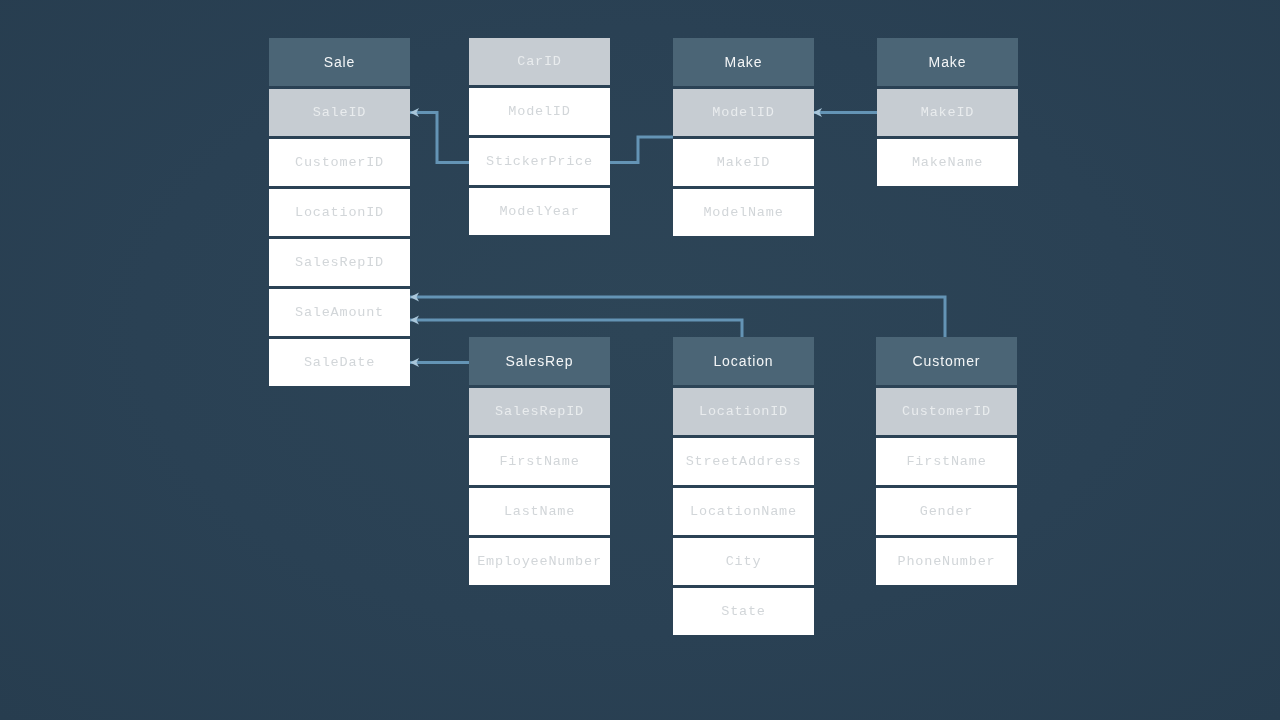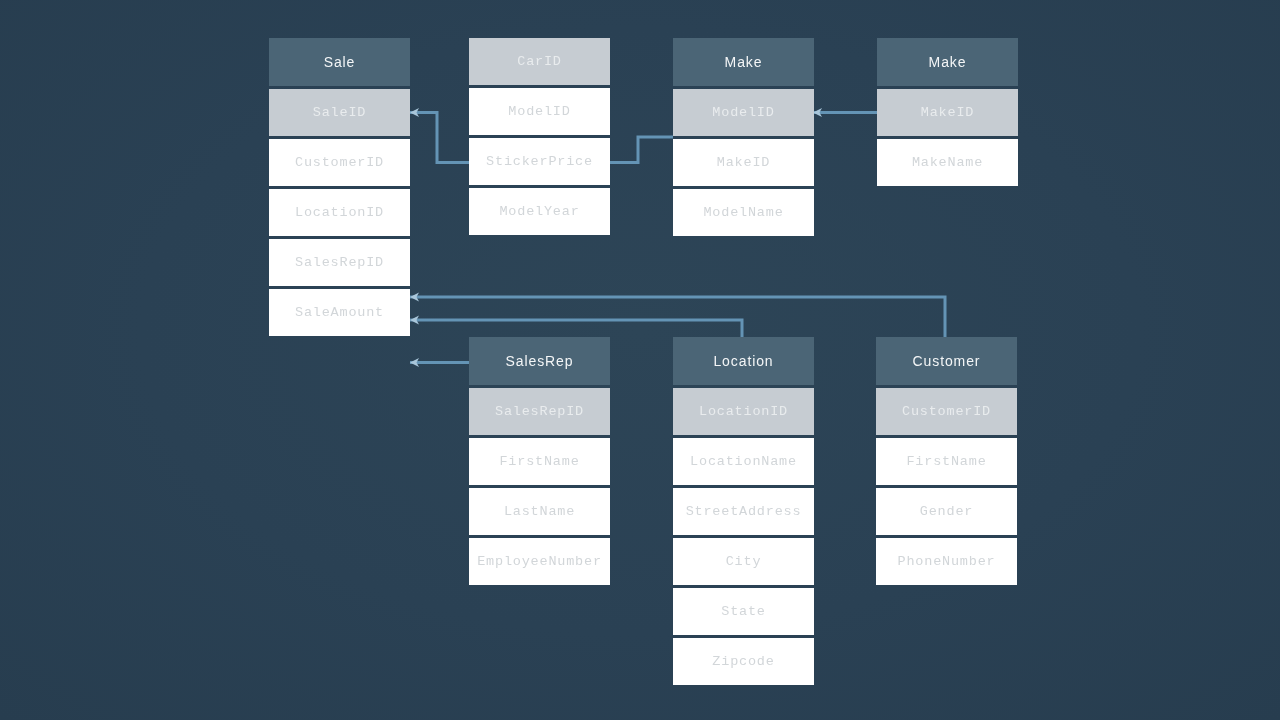--- a/index.html
+++ b/index.html
@@ -83,20 +83,21 @@
       <path d="M 410 362.5 l 9 -4.5 l -2.5 4.5 l 2.5 4.5 z" class="arrow"></path>
     </svg>
 
 <div class="entity-table" style="left: 269px; top: 38px;">
       <div class="t-header">Sale</div>
       <div class="t-row pk">SaleID</div>
       <div class="t-row">CustomerID</div>
       <div class="t-row">LocationID</div>
       <div class="t-row">SalesRepID</div>
       <div class="t-row">SaleAmount</div>
+      <div class="t-row">SaleDate</div>
     </div>
     <div class="entity-table" style="left: 469px; top: 38px;">
       <div class="t-row pk">CarID</div>
       <div class="t-row">ModelID</div>
       <div class="t-row">StickerPrice</div>
       <div class="t-row">ModelYear</div>
     </div>
     <div class="entity-table" style="left: 673px; top: 38px;">
       <div class="t-header">Make</div>
       <div class="t-row pk">ModelID</div>
@@ -111,25 +112,24 @@
     <div class="entity-table" style="left: 469px; top: 337px;">
       <div class="t-header">SalesRep</div>
       <div class="t-row pk">SalesRepID</div>
       <div class="t-row">FirstName</div>
       <div class="t-row">LastName</div>
       <div class="t-row">EmployeeNumber</div>
     </div>
     <div class="entity-table" style="left: 673px; top: 337px;">
       <div class="t-header">Location</div>
       <div class="t-row pk">LocationID</div>
+      <div class="t-row">StreetAddress</div>
       <div class="t-row">LocationName</div>
-      <div class="t-row">StreetAddress</div>
       <div class="t-row">City</div>
       <div class="t-row">State</div>
-      <div class="t-row">Zipcode</div>
     </div>
     <div class="entity-table" style="left: 876px; top: 337px;">
       <div class="t-header">Customer</div>
       <div class="t-row pk">CustomerID</div>
       <div class="t-row">FirstName</div>
       <div class="t-row">Gender</div>
       <div class="t-row">PhoneNumber</div>
     </div>
   </div>
 

